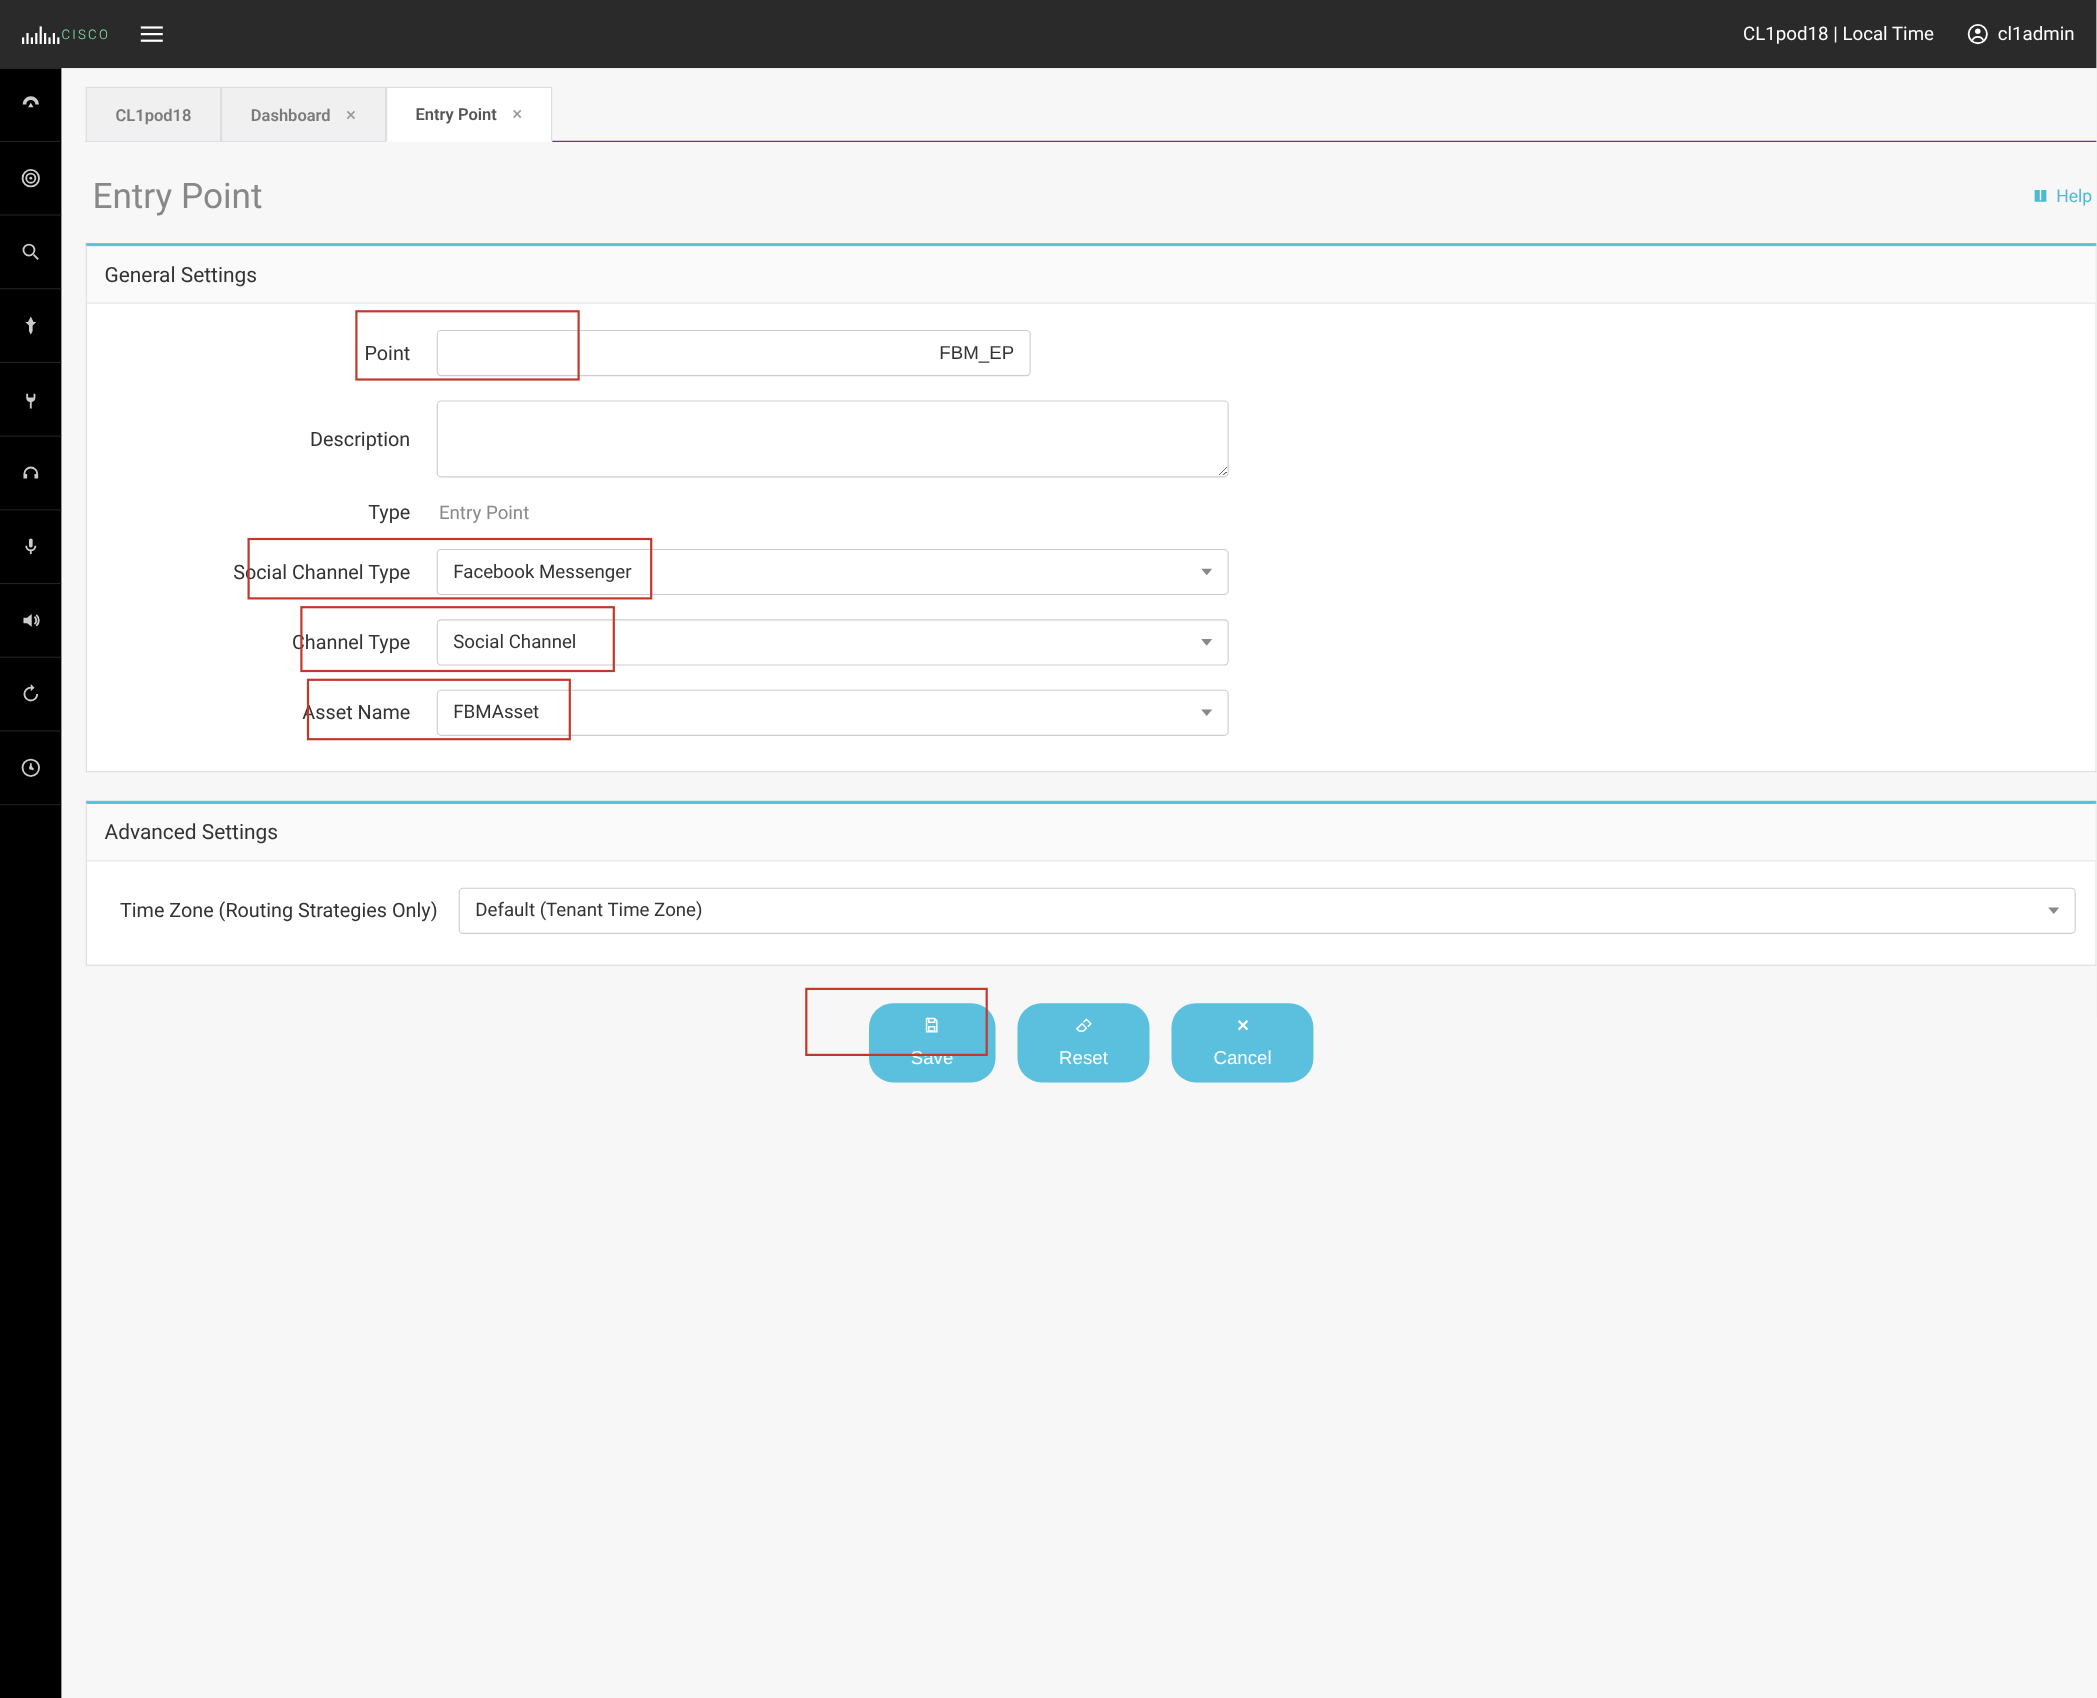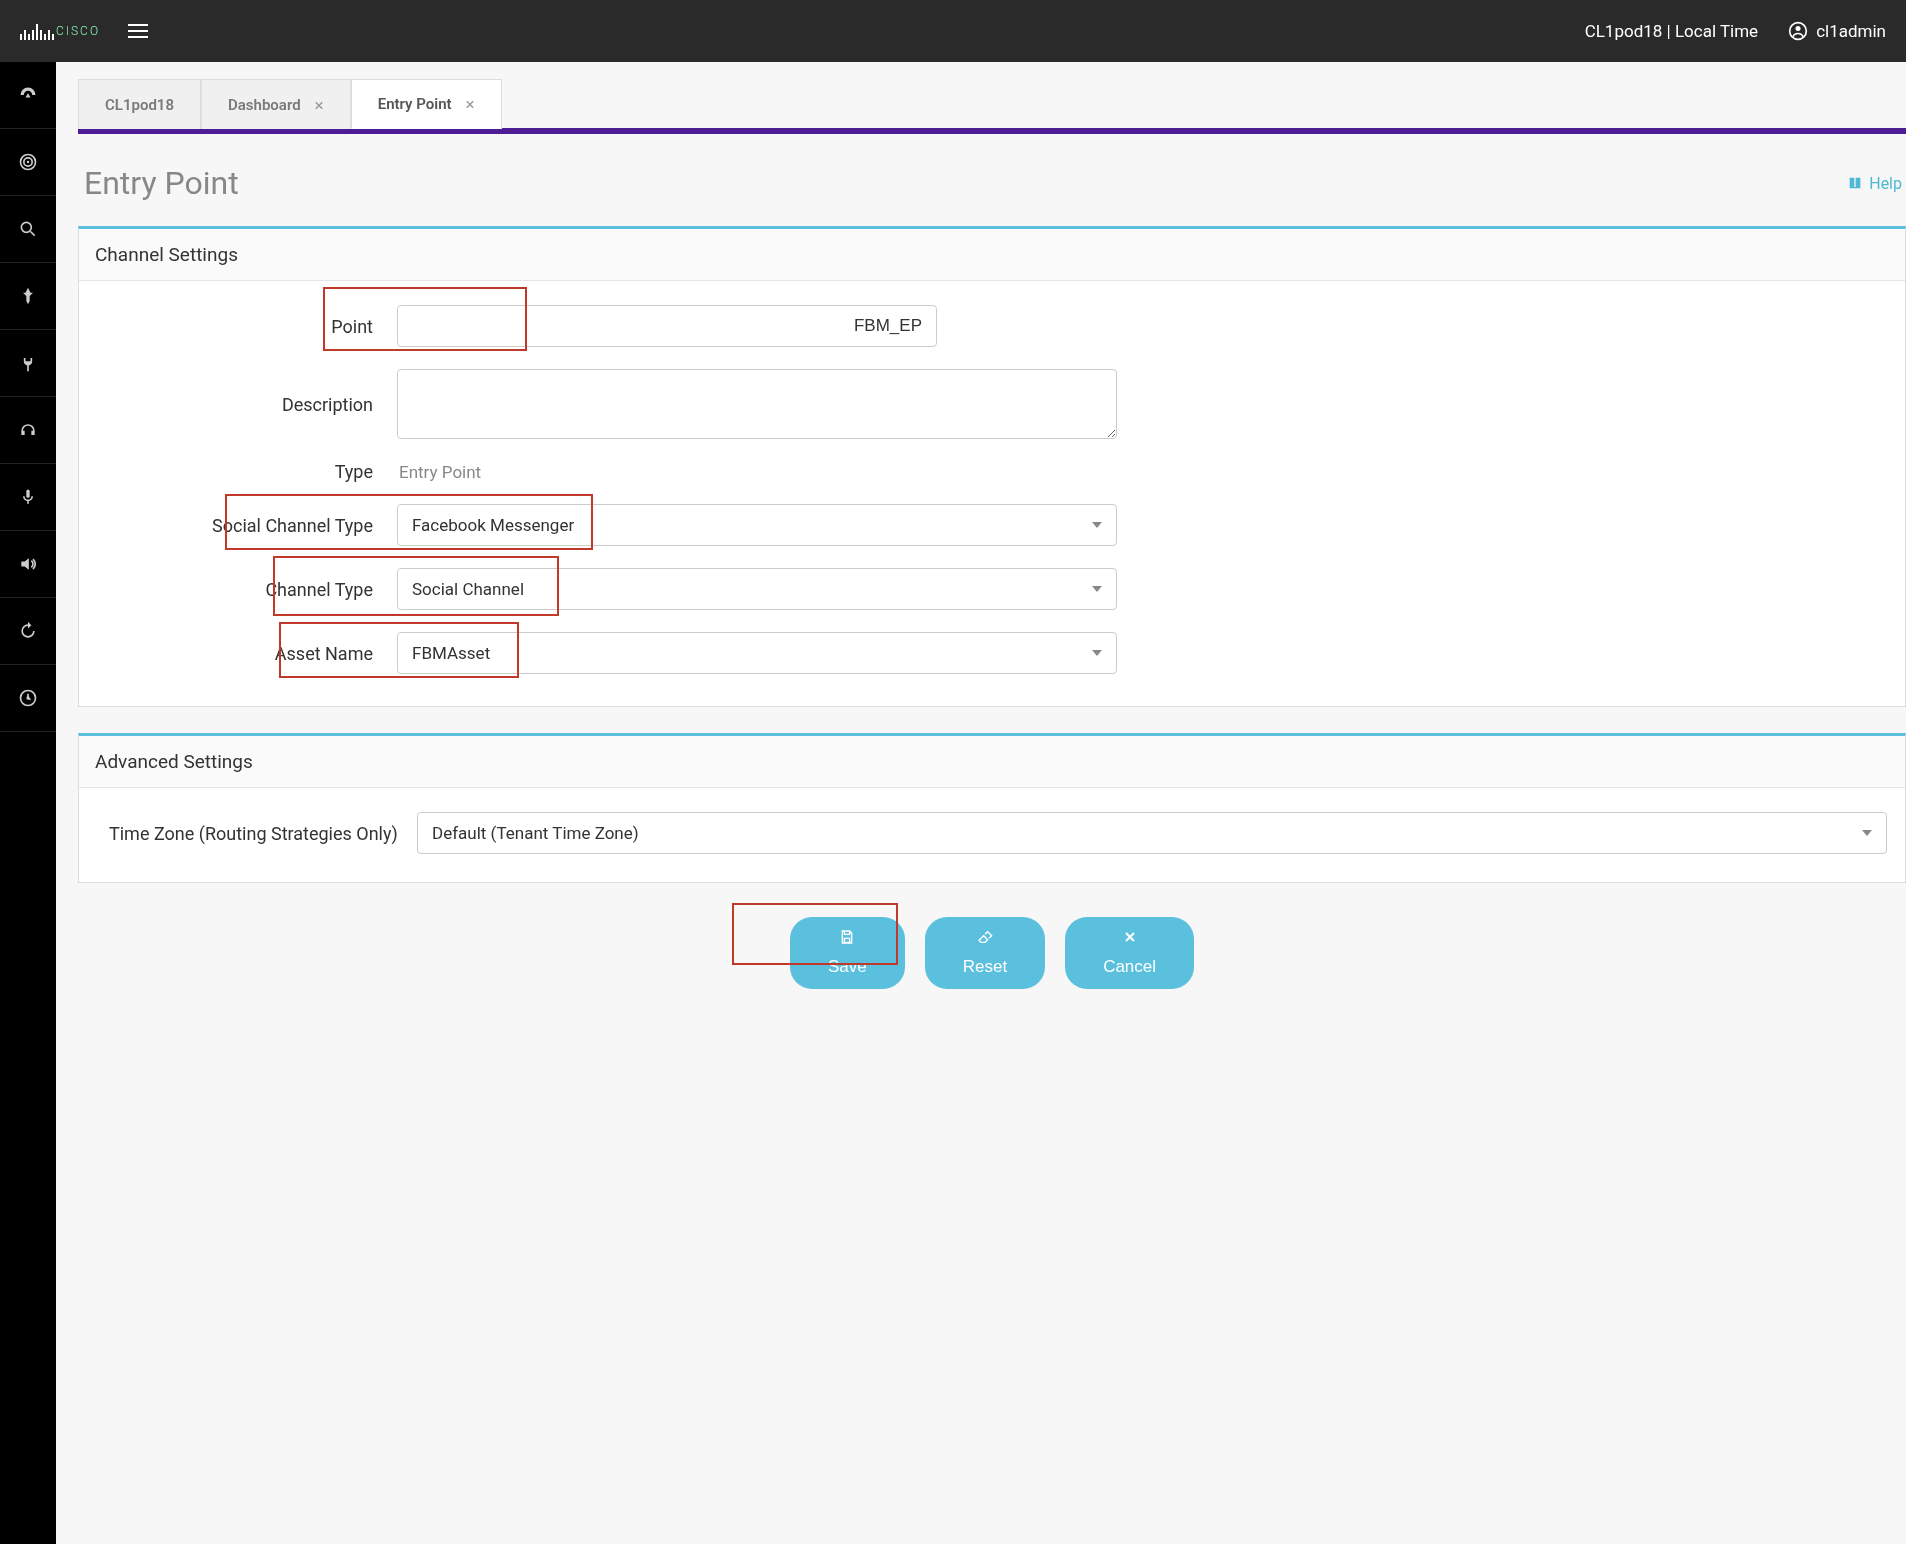--- a/index.html
+++ b/index.html
@@ -97,21 +97,21 @@
   
   .main {
     flex: 1;
     background: #f7f7f7;
     padding: 16px 0 40px 22px;
   }
 
   
   .tabs {
     display: flex;
-    border-bottom: 6px solid #4c1d95;
+    border-bottom: 1px solid #4c1d95;
   }
   .tab {
     padding: 14px 26px;
     background: #f0f0f0;
     border: 1px solid #ddd;
     border-bottom: none;
     color: #7a7a7a;
     display: flex;
     align-items: center;
     gap: 14px;
@@ -379,21 +379,21 @@
       <div class="page-title">Entry Point</div>
       <div class="help-link">
         <svg width="16" height="16" viewBox="0 0 24 24" fill="#4fb9d4">
             <path d="M4 4h7v14H4zM13 4h7v14h-7zM4 18h16v2H4z"></path>
           </svg>
         <span>Help</span>
       </div>
     </div>
 
     <div class="panel">
-      <div class="panel-header">Channel Settings</div>
+      <div class="panel-header">General Settings</div>
       <div class="panel-body">
 
         <div class="form-row" style="position:relative;">
           <div class="highlight-box" style="left:226px; top:-18px; width:204px; height:64px;"></div>
           <div class="form-label">Point</div>
           <input class="form-control input-sm" value="FBM_EP" style="">
         </div>
 
         <div class="form-row">
           <div class="form-label">Description</div>

